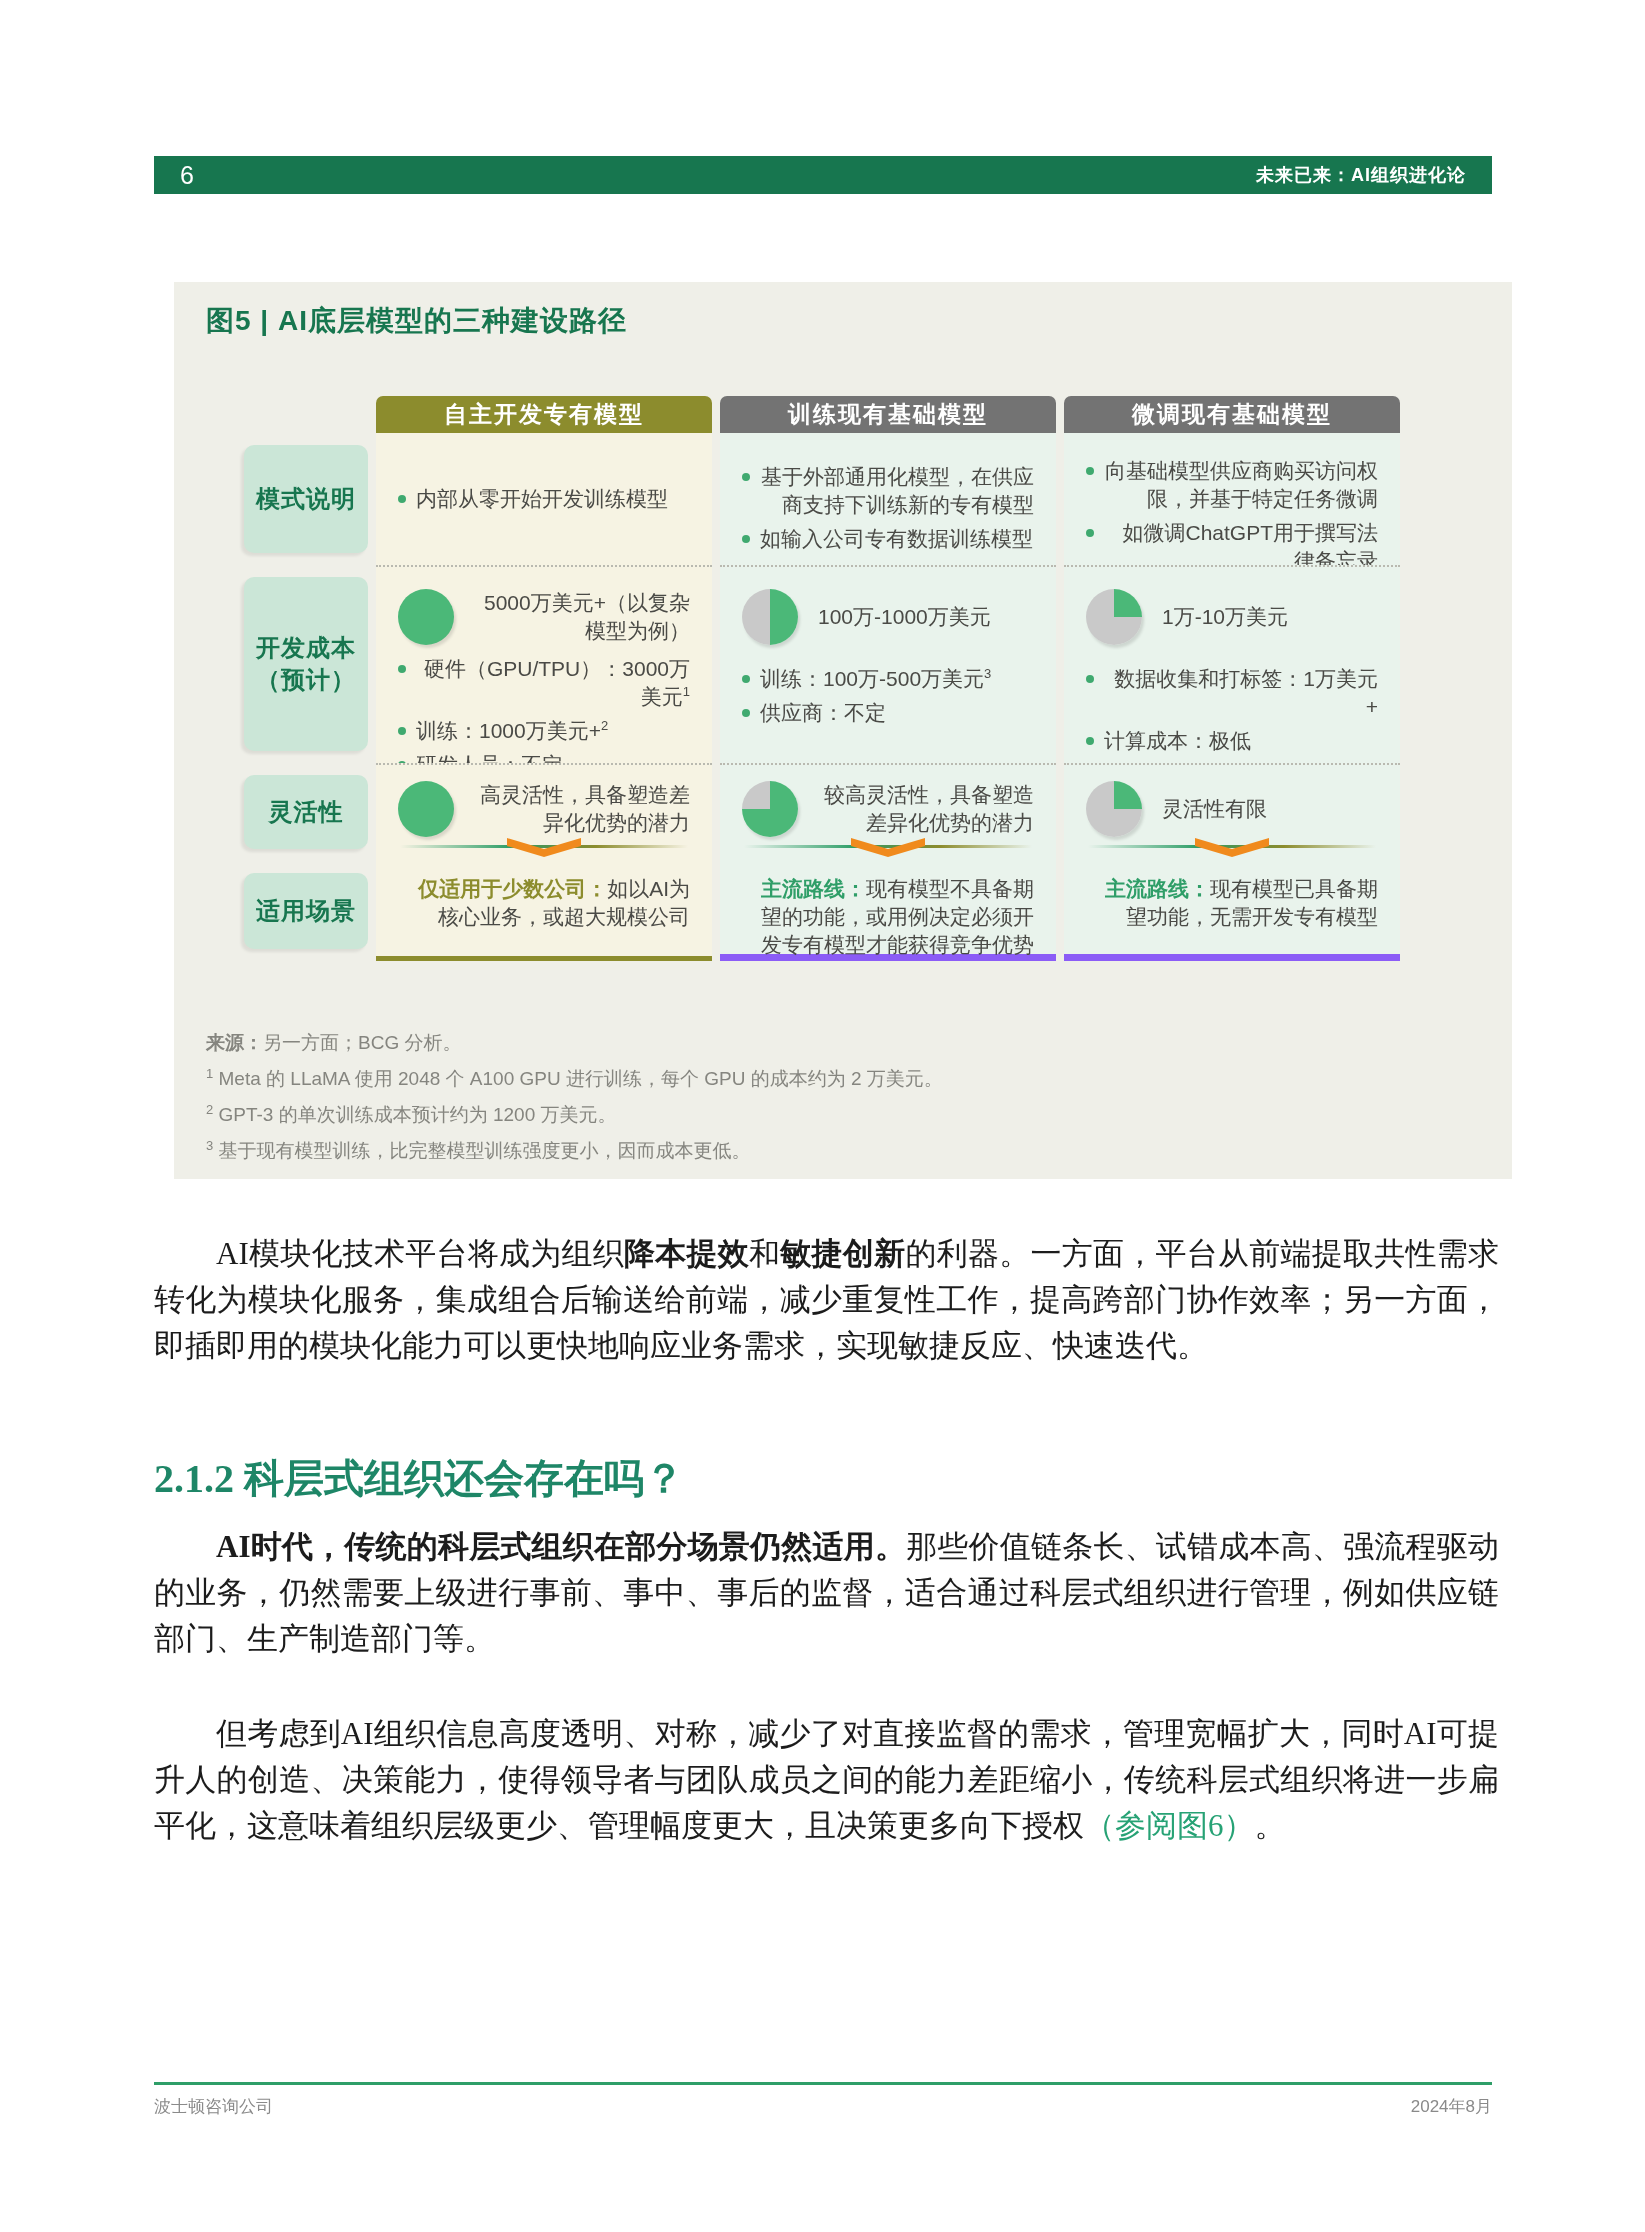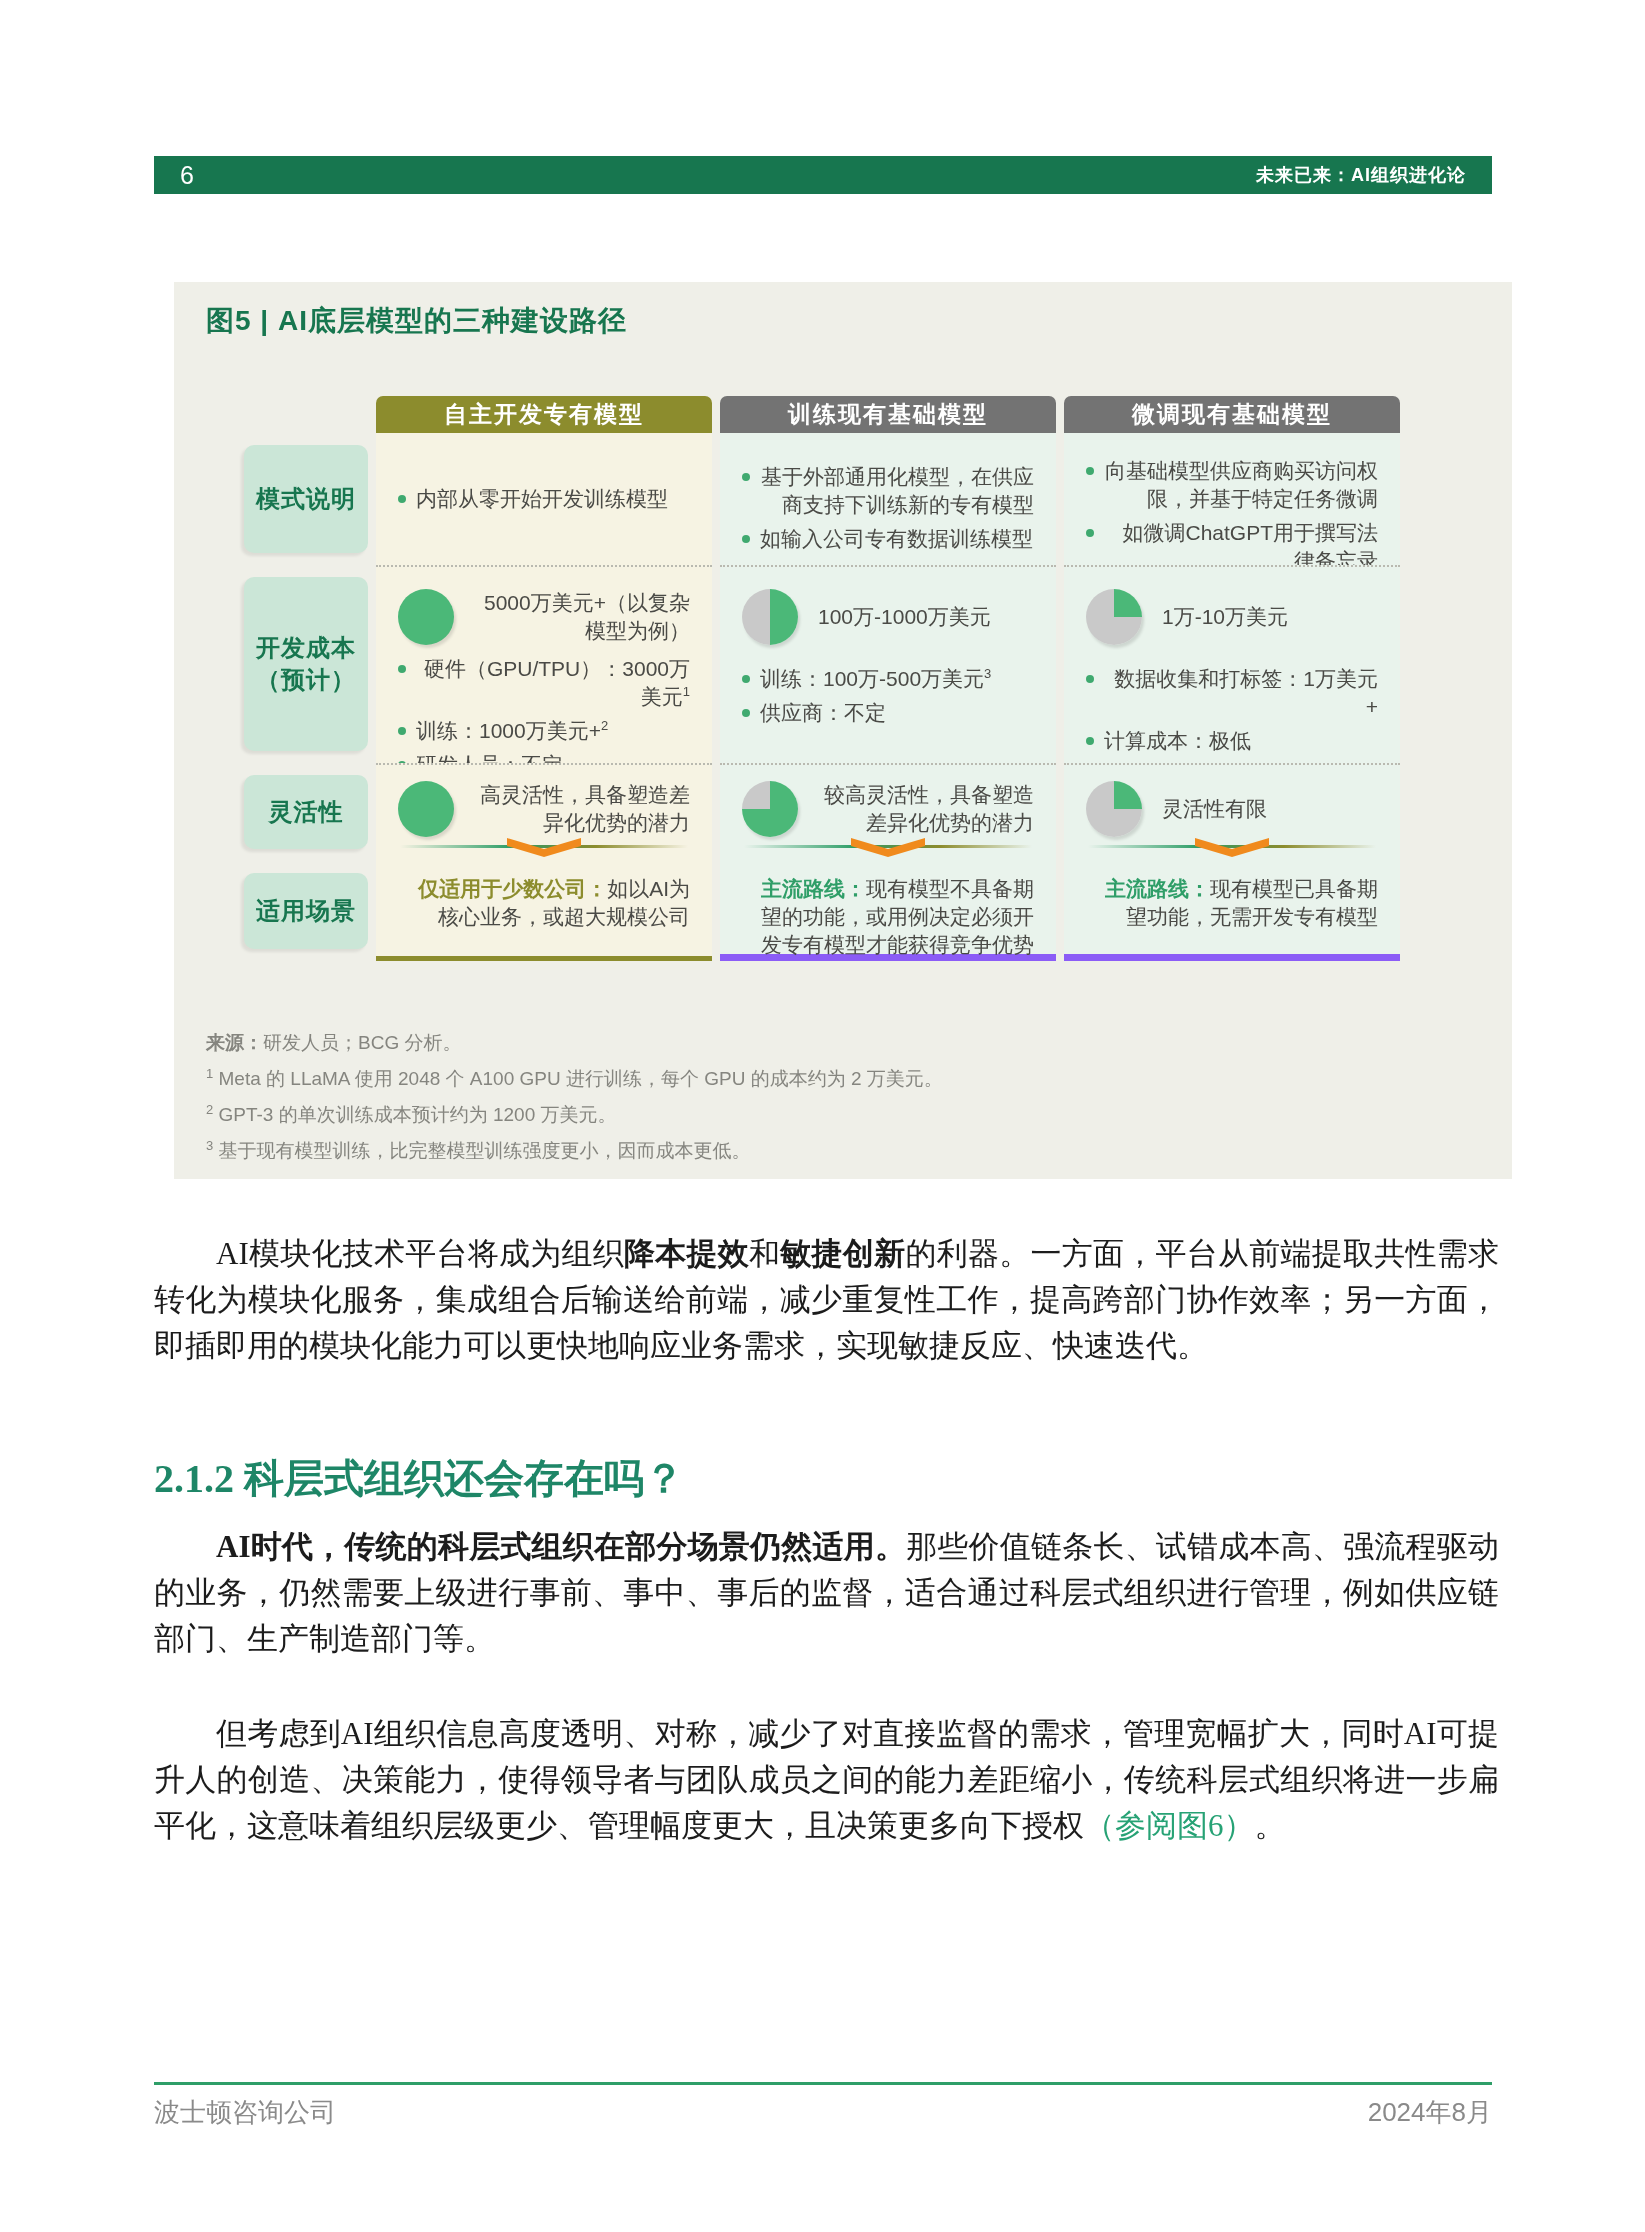--- a/index.html
+++ b/index.html
@@ -69,21 +69,21 @@
   .para{position:absolute;left:154px;width:1345px;font-family:"Liberation Serif","DejaVu Serif",serif;
     font-size:31px;line-height:46px;color:#1C1C1C;text-align:justify;text-indent:2em;margin:0;}
   .para b{font-weight:bold;}
   .section-heading{position:absolute;left:154px;top:1451px;font-family:"Liberation Serif","DejaVu Serif",serif;
     font-size:40px;font-weight:bold;color:#1E8667;margin:0;}
   .figref{color:#27A275;}
 
   
   .footer-line{position:absolute;left:154px;top:2082px;width:1338px;height:3px;background:#2F9E68;}
   .footer{position:absolute;left:154px;top:2095px;width:1338px;display:flex;justify-content:space-between;
-    color:#8A8A8A;font-size:26px;}
+    color:#8A8A8A;font-size:17px;}
 </style>
 </head>
 <body>
 
 <div class="page">
 
   <div class="header-bar">
     <span class="pgnum">6</span>
     <span class="htitle">未来已来：AI组织进化论</span>
   </div>
@@ -242,21 +242,21 @@
       <div class="cell mint bot-green" style="grid-column:3;grid-row:5;padding-top:14px">
         <span class="lead-green">主流路线：</span><span>现有模型不具备期望的功能，或用例决定必须开发专有模型才能获得竞争优势</span>
       </div>
       <div class="cell mint bot-green" style="grid-column:4;grid-row:5;padding-top:14px">
         <span class="lead-green">主流路线：</span><span>现有模型已具备期望功能，无需开发专有模型</span>
       </div>
     </div>
 
     <div class="fig-notes">
       <div class="noteline">
-        <span class="srclabel">来源：</span><span>研发人员；BCG 分析。</span>
+        <span class="srclabel">来源：</span><span>另一方面；BCG 分析。</span>
       </div>
       <div class="noteline"><sup>1</sup> <span>Meta 的 LLaMA 使用 2048 个 A100 GPU 进行训练，每个 GPU 的成本约为 2 万美元。</span></div>
       <div class="noteline"><sup>2</sup> <span>GPT-3 的单次训练成本预计约为 1200 万美元。</span></div>
       <div class="noteline"><sup>3</sup> <span>基于现有模型训练，比完整模型训练强度更小，因而成本更低。</span></div>
     </div>
   </div>
 
   <p class="para" style="top:1231px"><span>AI模块化技术平台将成为组织</span><b>降本提效</b><span>和</span><b>敏捷创新</b><span>的利器。一方面，平台从前端提取共性需求转化为模块化服务，集成组合后输送给前端，减少重复性工作，提高跨部门协作效率；另一方面，即插即用的模块化能力可以更快地响应业务需求，实现敏捷反应、快速迭代。</span></p>
 
   <h3 class="section-heading">2.1.2 科层式组织还会存在吗？</h3>

